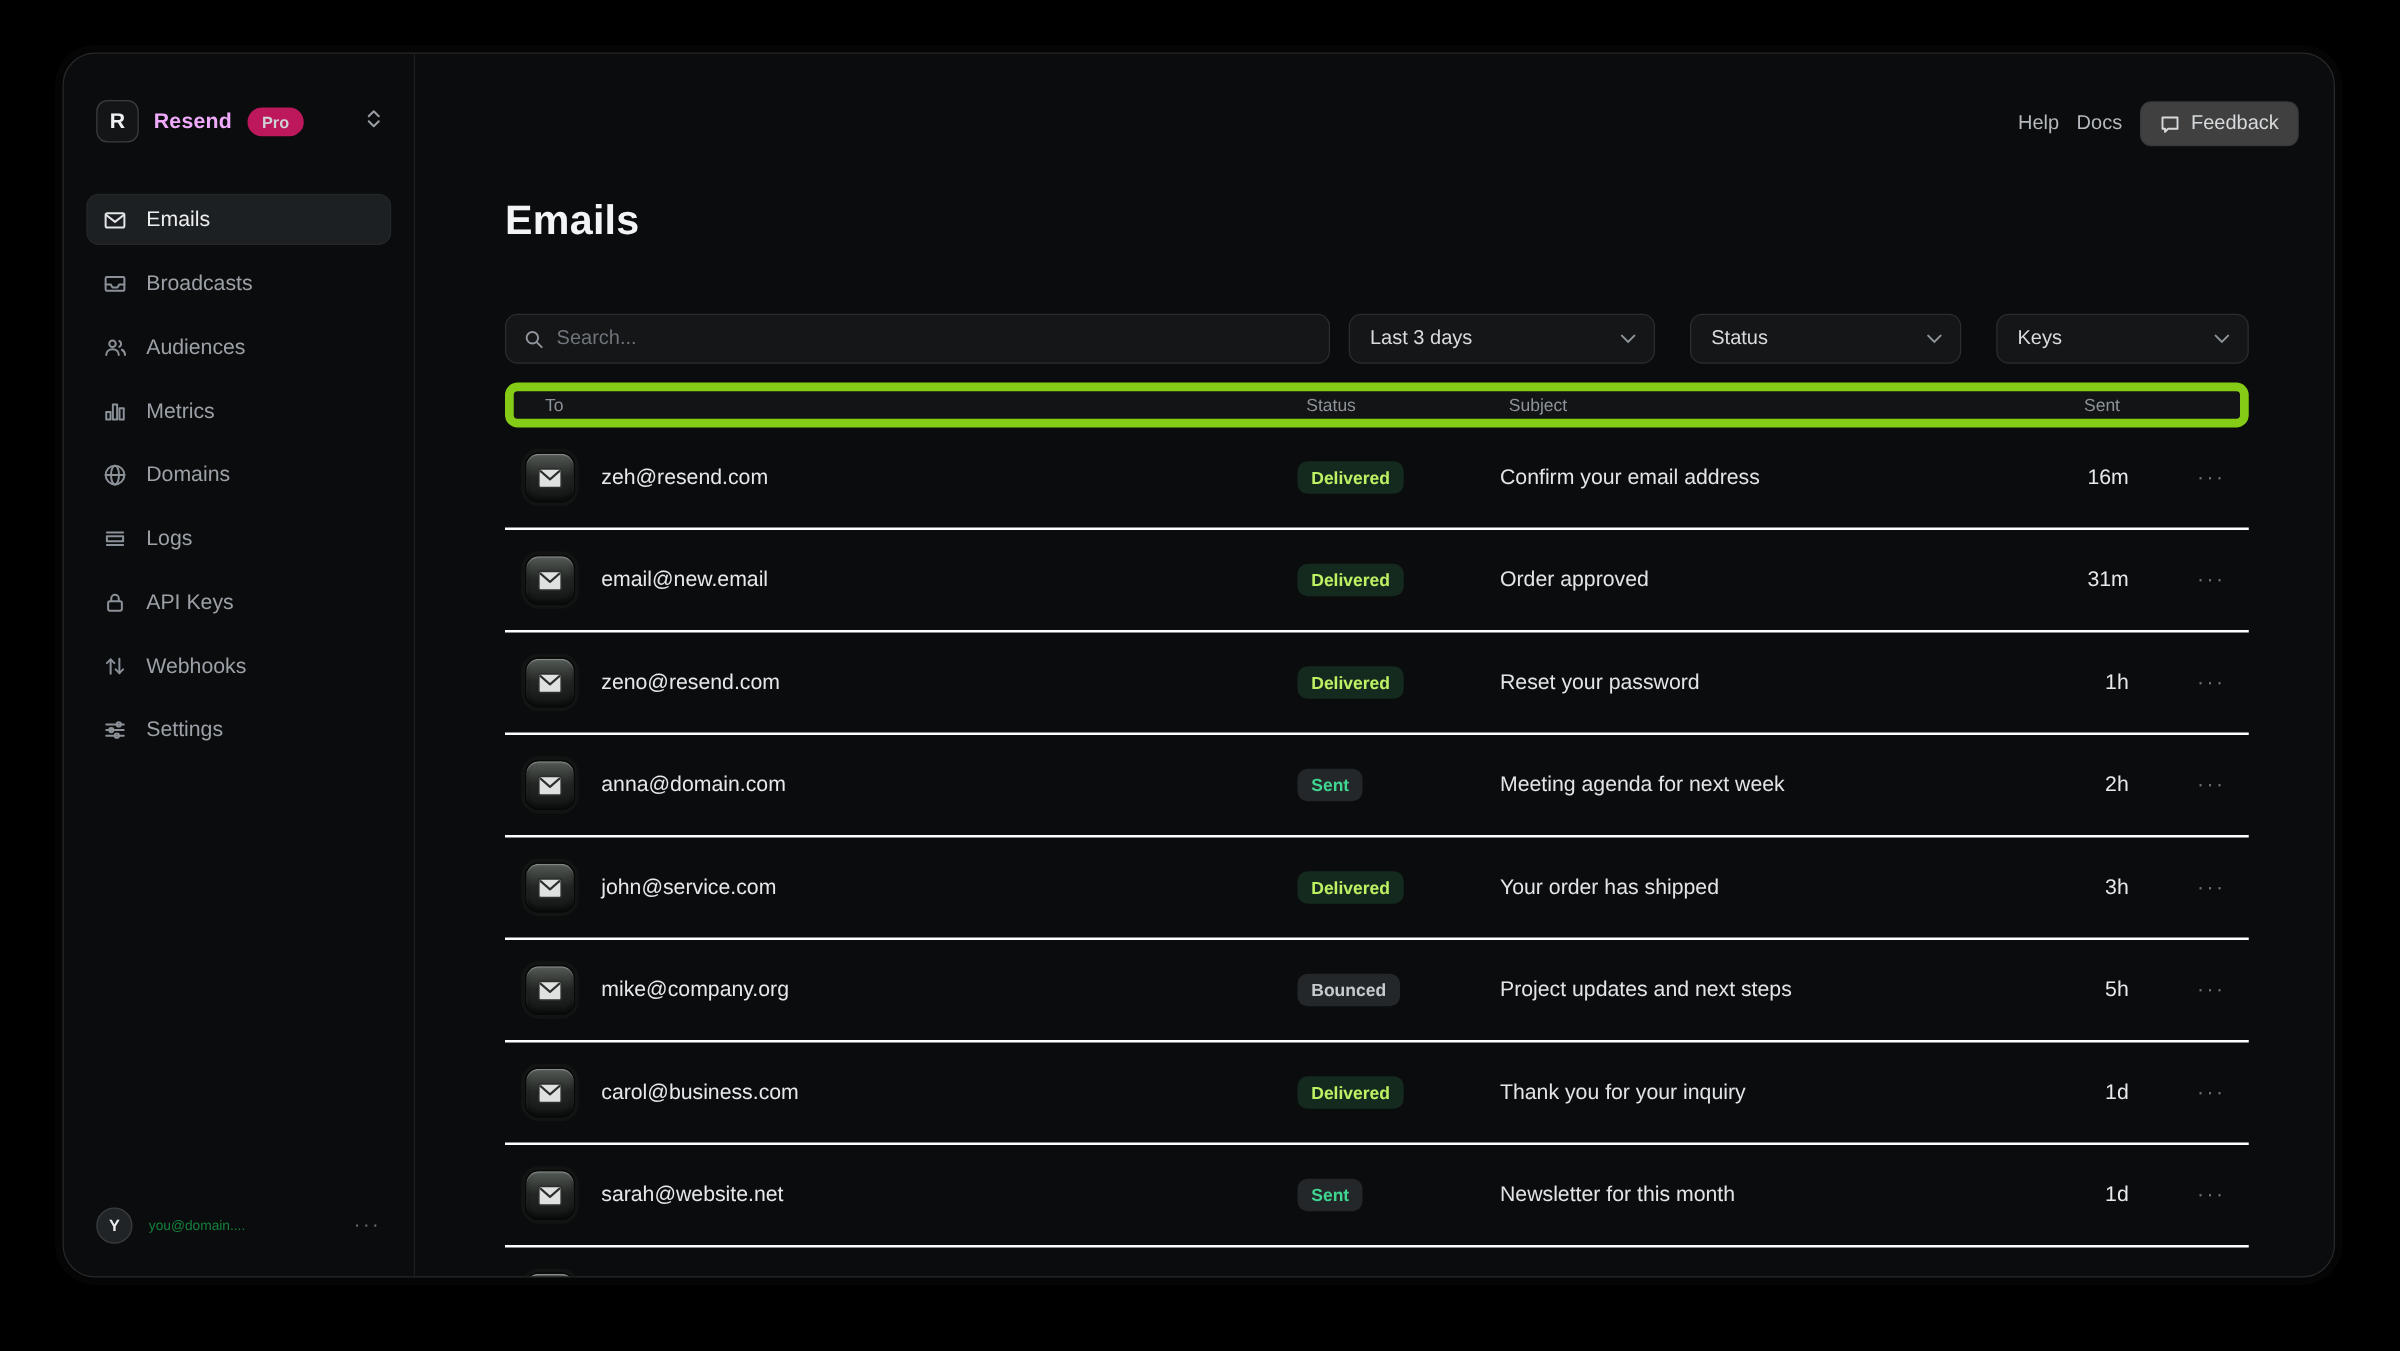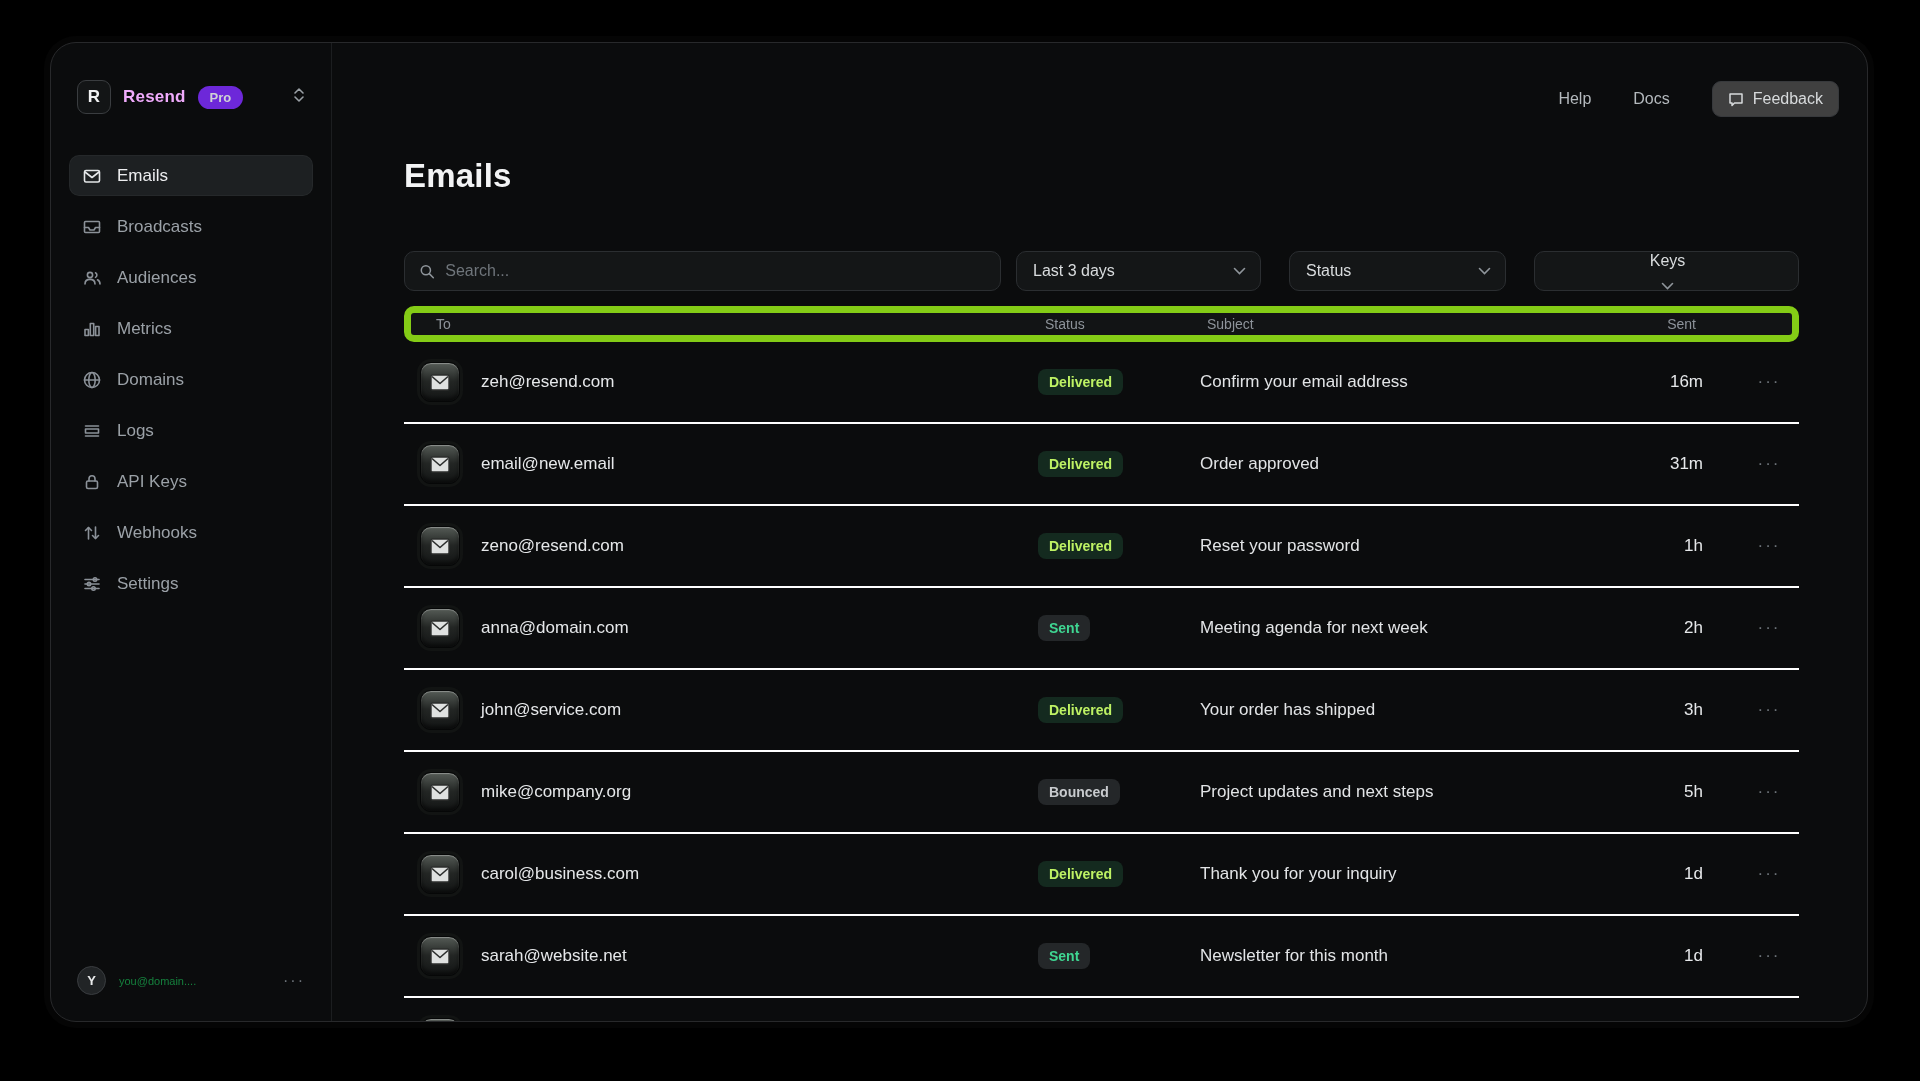--- a/index.html
+++ b/index.html
@@ -10,49 +10,49 @@
     background:#0b0c0d; border:1px solid #28292b; border-radius:26px;
     overflow:hidden; display:flex;
     box-shadow:0 0 0 6px #050505, 0 30px 80px rgba(0,0,0,.9);
   }
 
   
   .sidebar { width:281px; height:100%; border-right:1px solid #1c1e20; display:flex; flex-direction:column; padding:34px 18px 26px 18px; position:relative; }
   .brand { display:flex; align-items:center; gap:12px; padding:0 8px; height:40px; cursor:pointer; }
   .logo-box { width:34px; height:34px; border-radius:9px; background:#131516; border:1px solid #3a3d40; display:flex; align-items:center; justify-content:center; color:#f0f1f2; font-weight:700; font-size:17px; }
   .brand-name { color:#f0abfc; font-size:17px; font-weight:700; letter-spacing:.2px; }
-  .plan-badge { background:#6d28d9; color:#cfd2d5; font-size:13px; font-weight:600; padding:4px 12px; border-radius:999px; }
+  .plan-badge { background:#be185d; color:#cfd2d5; font-size:13px; font-weight:600; padding:4px 12px; border-radius:999px; }
   .brand-caret { margin-left:auto; color:#9aa0a5; }
 
   nav { margin-top:38px; display:flex; flex-direction:column; gap:10px; }
   .nav-item { display:flex; align-items:center; gap:15px; height:41px; padding:0 13px; border-radius:10px; color:#9ba1a7; font-size:17px; cursor:pointer; }
   .nav-item svg { flex:0 0 auto; }
   .nav-item.active { background:#1d2022; color:#edeef0; box-shadow:inset 0 0 0 1px rgba(255,255,255,.04); }
   .nav-item.active svg { stroke:#e4e6e8; }
   .nav-icon { stroke:#8b9198; fill:none; stroke-width:1.6; stroke-linecap:round; stroke-linejoin:round; }
 
   .user-row { margin-top:auto; display:flex; align-items:center; gap:13px; padding:0 8px; }
   .avatar { width:29px; height:29px; border-radius:50%; background:#212426; border:1px solid #3a3d40; color:#e9ebec; font-size:13px; font-weight:600; display:flex; align-items:center; justify-content:center; }
   .user-email { color:#15803d; font-size:11px; }
   .user-menu { margin-left:auto; color:#6c7278; font-size:16px; letter-spacing:2px; cursor:pointer; }
 
   
   main { flex:1; position:relative; padding:0 68px 0 72px; }
-  .top-actions { position:absolute; top:38px; right:28px; display:flex; align-items:center; gap:42px; }
+  .top-actions { position:absolute; top:38px; right:28px; display:flex; align-items:center; gap:14px; }
   .top-link { color:#b4b9bd; font-size:16px; cursor:pointer; }
   .feedback-btn { display:flex; align-items:center; gap:9px; padding:8px 15px; border-radius:9px; background:#404040; border:1px solid #37393c; color:#d7dadc; font-size:16px; cursor:pointer; }
 
   .page-title { margin-top:114px; color:#f3f4f5; font-size:33px; font-weight:700; letter-spacing:.2px; }
 
   .filter-row { margin-top:56px; display:flex; gap:28px; }
   .search-box { flex:1; height:40px; background:#141617; border:1px solid #2b2e31; border-radius:10px; display:flex; align-items:center; padding:0 14px; gap:10px; margin-right:-13px;justify-content:flex-end; }
   .search-box input { background:transparent; border:none; outline:none; color:#d9dcde; font-size:16px; width:100%; font-family:"Liberation Sans", sans-serif; }
   .search-box input::placeholder { color:#6f757b; }
   .select { height:40px; background:#141617; border:1px solid #2b2e31; border-radius:10px; display:flex; align-items:center; justify-content:space-between; padding:0 14px 0 16px; color:#d9dcde; font-size:16px; cursor:pointer; }
-  .select.w1 { width:245px; } .select.w2 { width:217px; } .select.w3 { width:265px;flex-direction:column; }
+  .select.w1 { width:245px; } .select.w2 { width:217px; } .select.w3 { width:202px; }
 
   
   .table { margin-top:15px; }
   .thead, .trow { display:grid; grid-template-columns:634px 162px 1fr 140px 60px; align-items:center; }
   .thead { height:36px; background:#121415; border:7px solid #84cc16; border-radius:10px; color:#8d939a; font-size:14px; }
   .th-to { padding-left:25px; }
   .th-sent { text-align:right; padding-right:36px; }
   .trow { height:82px; border-bottom:2px solid #ffffff; }
   .cell-to { display:flex; align-items:center; gap:21px; padding-left:16px; }
   .mail-chip { width:40px; height:40px; border-radius:11px; flex:0 0 auto;

